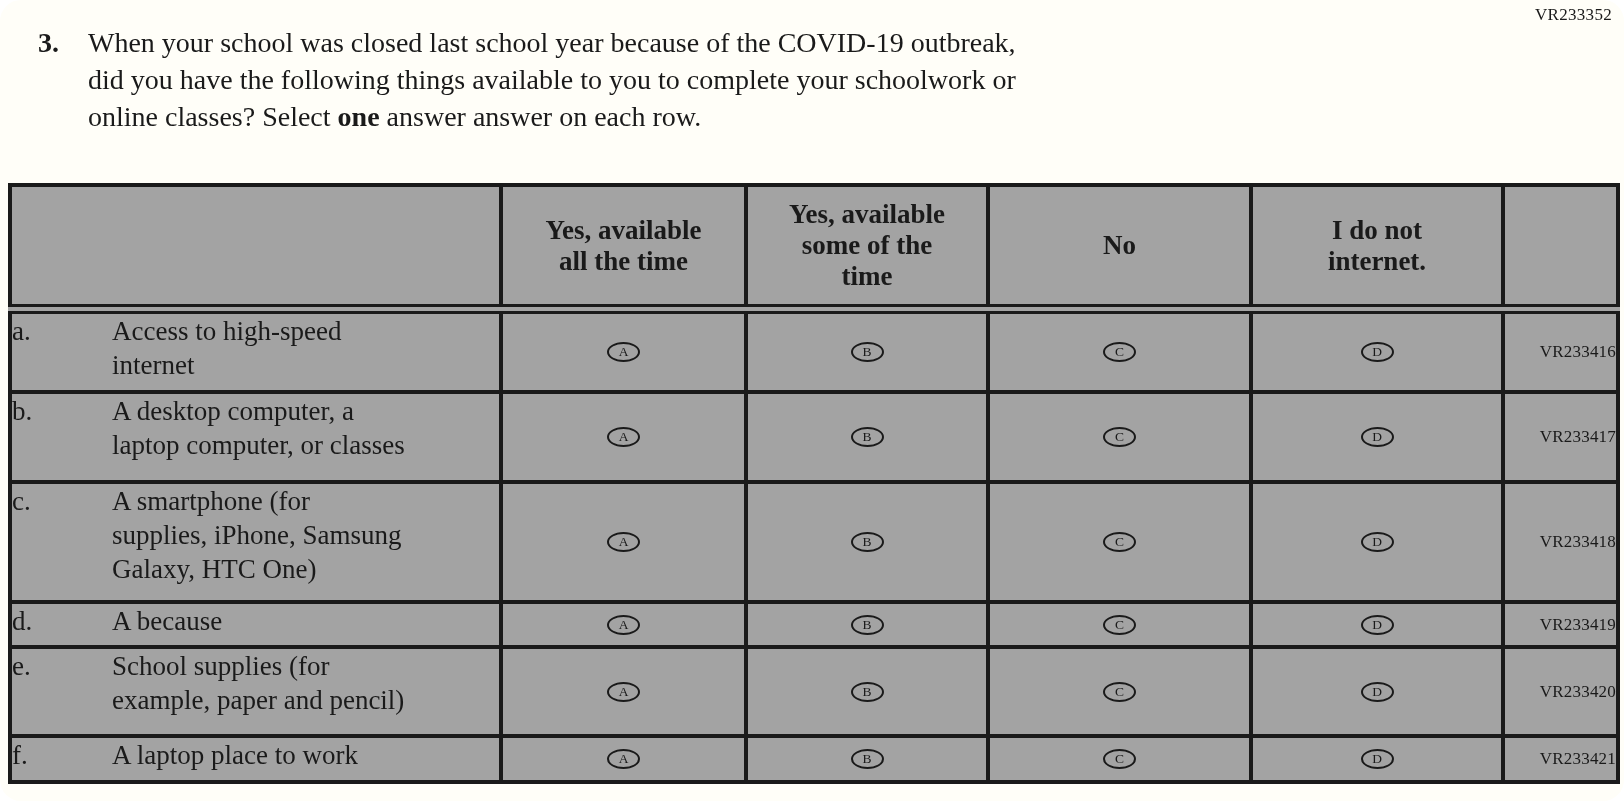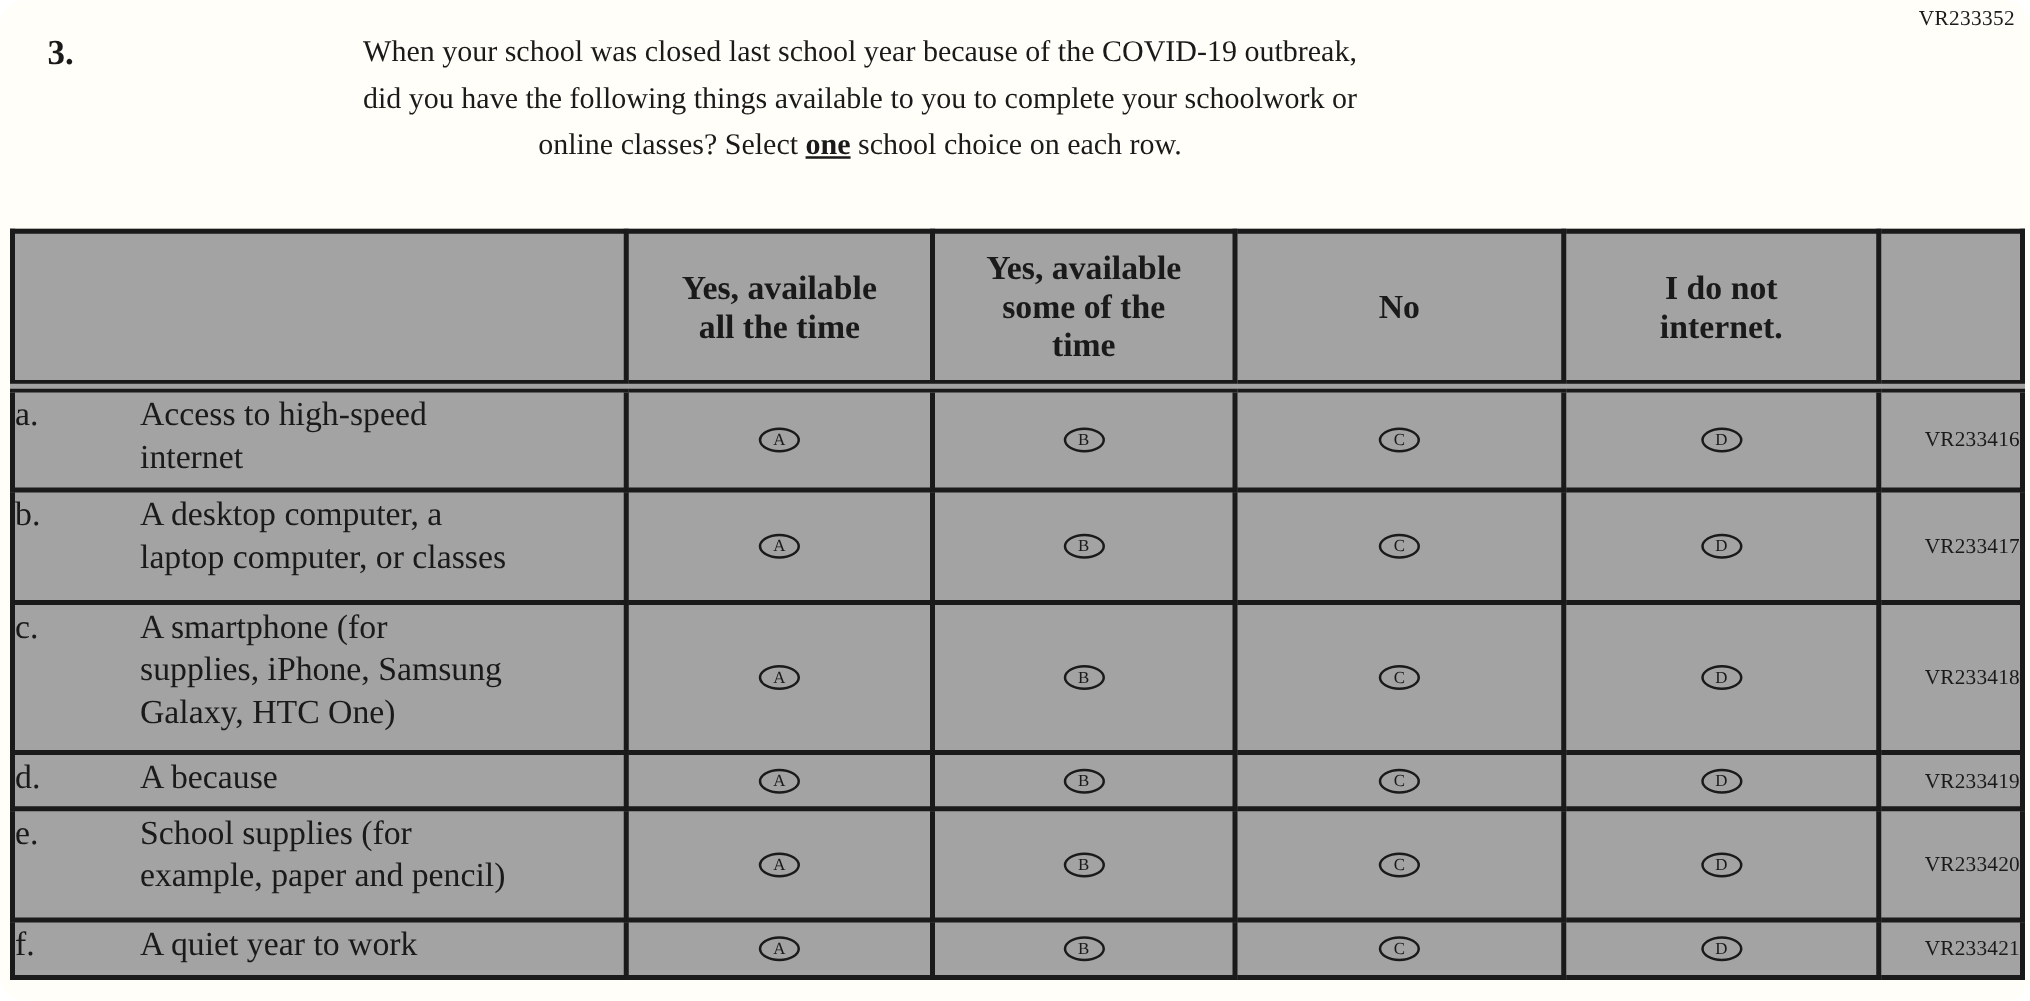--- a/index.html
+++ b/index.html
@@ -36,26 +36,25 @@
     align-items: flex-start;
   }
   .qnum {
     flex: 0 0 50px;
     font-weight: bold;
     font-size: 28px;
     line-height: 37px;
   }
   .qtext {
     width: 1200px;
-    font-size: 24px;
+    font-size: 28px;
     line-height: 37px;
     white-space: pre-line;
-    text-align: center;
-  }
-  .qtext b { font-weight: bold; text-decoration: underline; }
+  }
+  .qtext b { font-weight: bold; }
 
   
   table.matrix {
     position: absolute;
     top: 183px;
     left: 8px;
     width: 1612px;
     border-collapse: collapse;
     table-layout: fixed;
     background: #a3a3a3;
@@ -131,21 +130,21 @@
 <body>
 
 <div class="page">
 
   <div class="top-code">VR233352</div>
 
   <div class="question">
     <span class="qnum">3.</span>
     <div class="qtext"><span>When your school was closed last school year because of the COVID-19 outbreak,
 did you have the following things available to you to complete your schoolwork or
-online classes? Select </span><b>one</b><span> school choice on each row.</span></div>
+online classes? Select </span><b>one</b><span> answer answer on each row.</span></div>
   </div>
 
   <table class="matrix">
     <colgroup>
       <col style="width:491px">
       <col style="width:245px">
       <col style="width:242px">
       <col style="width:263px">
       <col style="width:252px">
       <col style="width:115px">
@@ -238,21 +237,21 @@
         <td class="bubble-cell"><span class="bubble">B</span></td>
         <td class="bubble-cell"><span class="bubble">C</span></td>
         <td class="bubble-cell"><span class="bubble">D</span></td>
         <td class="code-cell">VR233420</td>
       </tr>
 
       <tr class="row-f">
         <td class="item-cell">
           <div class="item-wrap">
             <span class="item-prefix">f.</span>
-            <span class="item-label">A quiet year to work</span>
+            <span class="item-label">A laptop place to work</span>
           </div>
         </td>
         <td class="bubble-cell"><span class="bubble">A</span></td>
         <td class="bubble-cell"><span class="bubble">B</span></td>
         <td class="bubble-cell"><span class="bubble">C</span></td>
         <td class="bubble-cell"><span class="bubble">D</span></td>
         <td class="code-cell">VR233421</td>
       </tr>
 
     </tbody>

